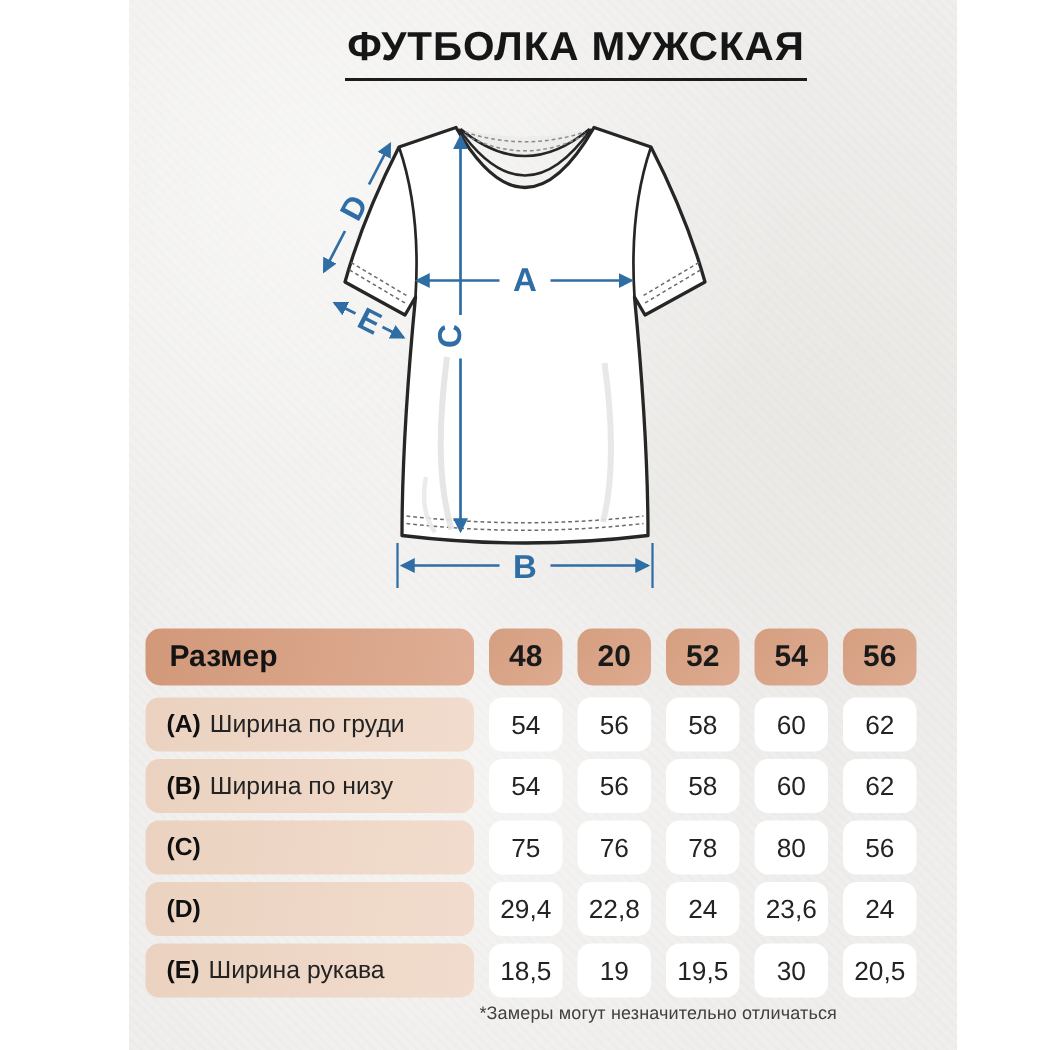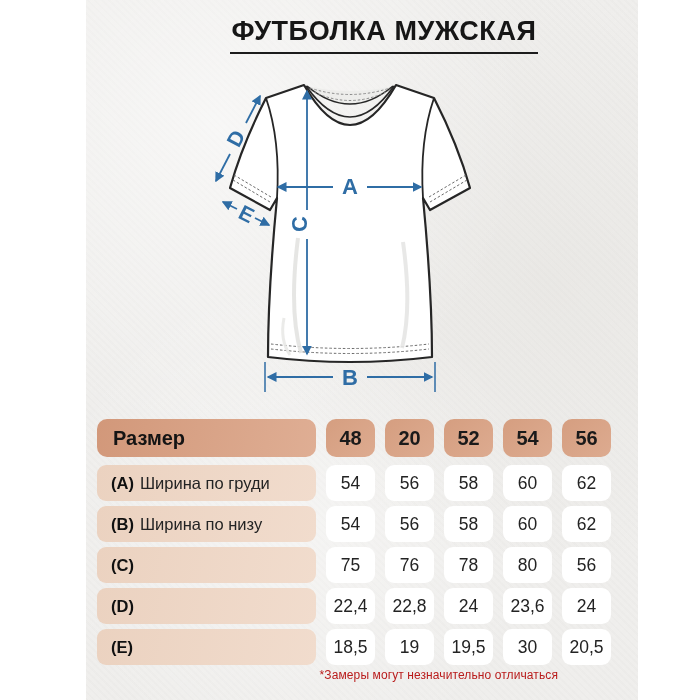--- a/index.html
+++ b/index.html
@@ -46,21 +46,21 @@
   }
   .label-cell{
     justify-content:flex-start;padding-left:14px;
     background:linear-gradient(100deg,#ebd2c0 0%,#f1dccd 100%);
     font-size:16.5px;color:#232323;white-space:nowrap;
   }
   .label-cell b{font-weight:700;color:#101010;margin-right:6px;}
   .value-cell{background:rgba(255,255,255,.97);font-size:17.5px;color:#232323;}
   .footnote{
     position:absolute;top:668px;right:80px;
-    font-size:12px;color:#b91c1c;letter-spacing:.1px;
+    font-size:12px;color:#404040;letter-spacing:.1px;
   }
 </style>
 </head>
 <body>
 
 <div class="stage">
   <div class="paper"></div>
 
   <div class="title-wrap">
     <span class="title">ФУТБОЛКА МУЖСКАЯ</span>
@@ -181,30 +181,31 @@
       <div class="cell value-cell">76</div>
       <div class="cell value-cell">78</div>
       <div class="cell value-cell">80</div>
       <div class="cell value-cell">56</div>
     </div>
 
     <div class="t-row">
       <div class="cell label-cell">
         <b>(D)</b>
       </div>
-      <div class="cell value-cell">22,4</div>
+      <div class="cell value-cell">29,4</div>
       <div class="cell value-cell">22,8</div>
       <div class="cell value-cell">24</div>
       <div class="cell value-cell">23,6</div>
       <div class="cell value-cell">24</div>
     </div>
 
     <div class="t-row">
       <div class="cell label-cell">
         <b>(E)</b>
+        <span>Ширина рукава</span>
       </div>
       <div class="cell value-cell">18,5</div>
       <div class="cell value-cell">19</div>
       <div class="cell value-cell">19,5</div>
       <div class="cell value-cell">30</div>
       <div class="cell value-cell">20,5</div>
     </div>
   </div>
 
   <div class="footnote">*Замеры могут незначительно отличаться</div>

